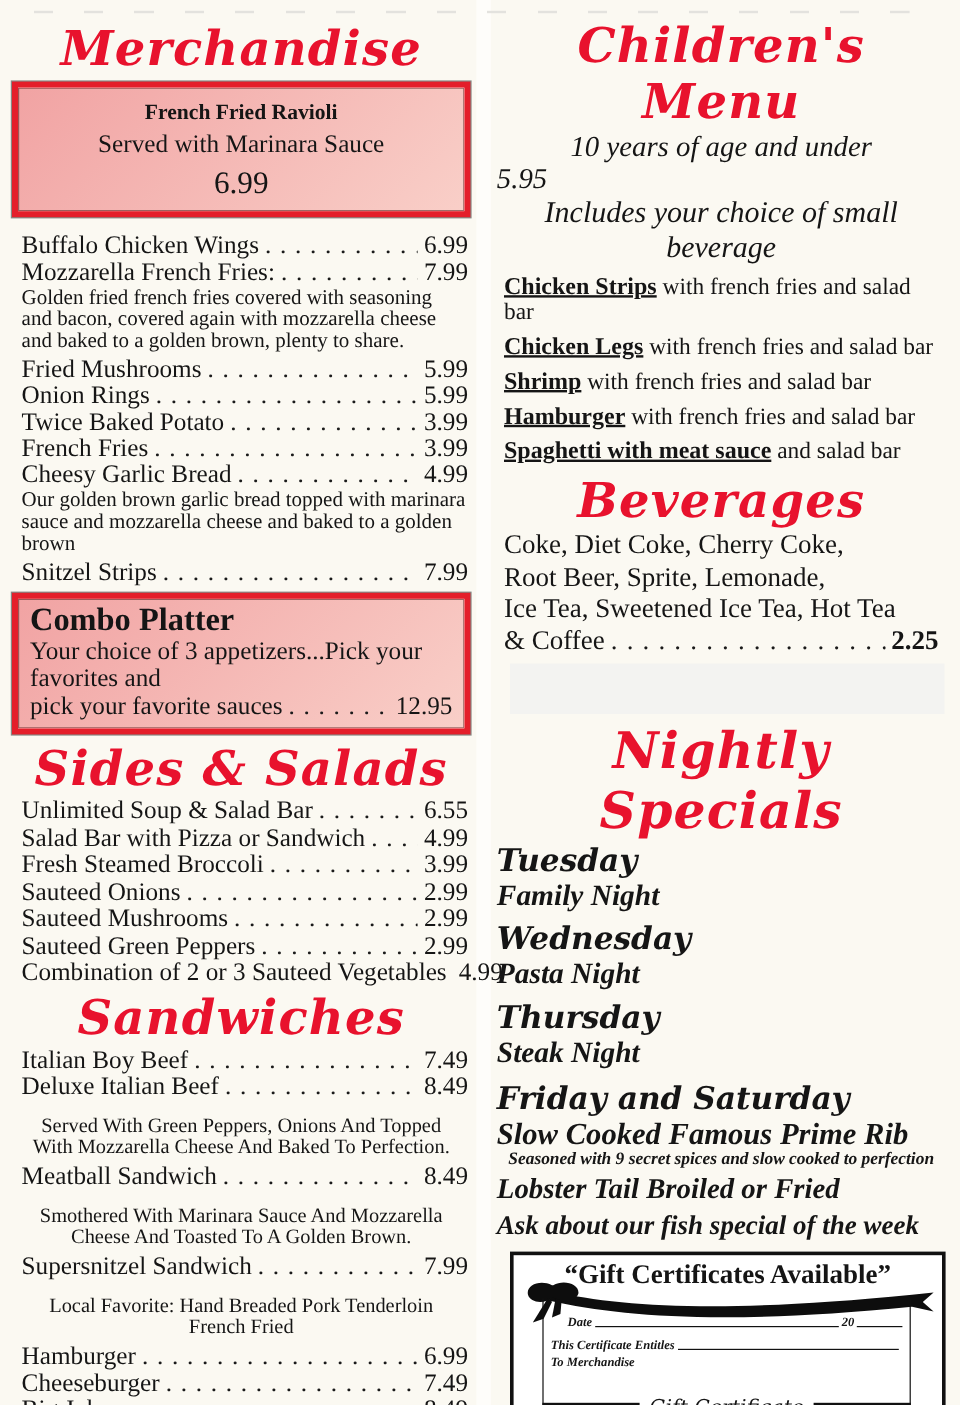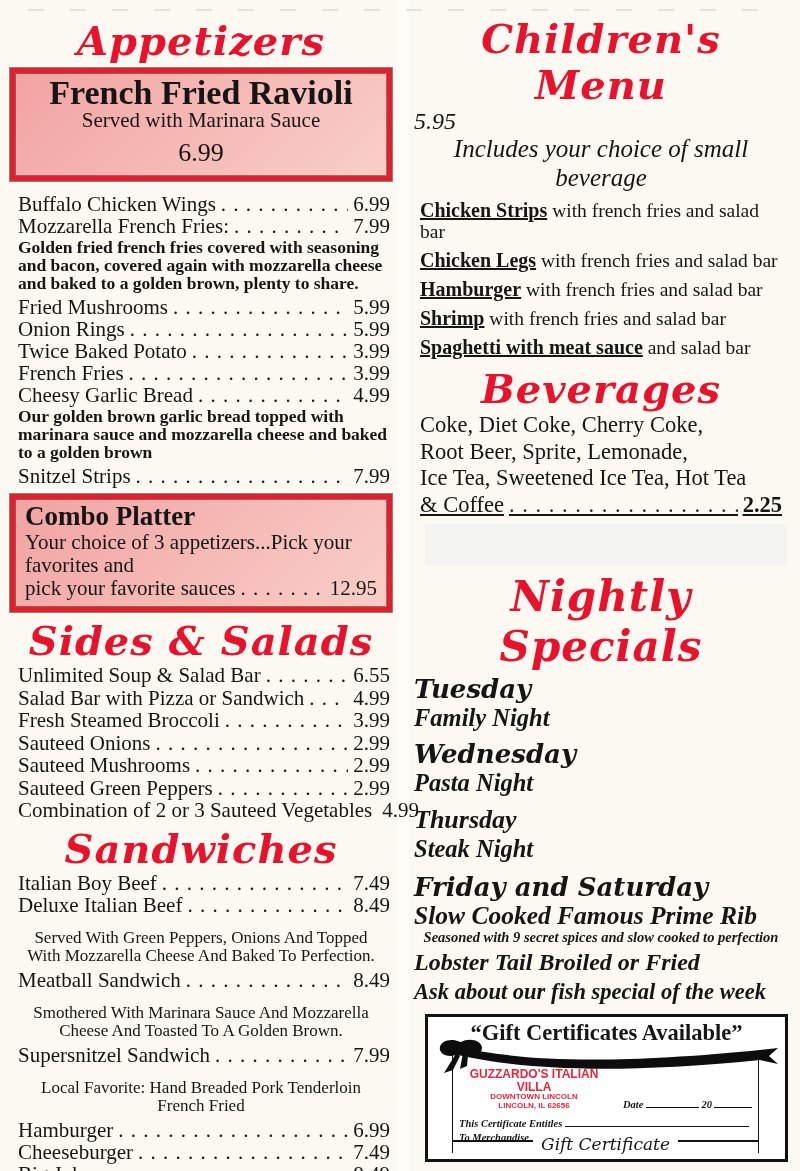--- a/index.html
+++ b/index.html
@@ -25,47 +25,47 @@
     letter-spacing:1px;
   }
 
   
   .mi { display:flex; align-items:baseline; font-size:21px; line-height:22px; padding:0 2px 0 8px; }
   .mi .nm { white-space:nowrap; }
   .dots { flex:1; overflow:hidden; white-space:nowrap; margin:0 5px; color:#1a1a1a; }
   .dots::after { content:". . . . . . . . . . . . . . . . . . . . . . . . . . . . . . . . . . . . . . . . . . . . . . . . . . . ."; letter-spacing:1px; }
   .pr { white-space:nowrap; }
 
-  .item-desc { font-size:17.5px; line-height:18px; padding:1px 4px 4px 8px;font-weight:bold; }
+  .item-desc { font-size:17.5px; line-height:18px; padding:1px 4px 4px 8px; }
   .sand-desc { font-size:17px;  line-height:18px; text-align:center; padding:0 8px 4px;margin-top:13px; }
 
   .red-box {
     border:5px solid #e41e2a;
     background:linear-gradient(135deg,#f1a3a3,#f9cfc8);
     box-shadow:0 0 0 1px rgba(40,40,40,.55), inset 0 0 0 1px rgba(70,10,10,.5);
   }
   .ravioli-box { margin:4px 0 12px; text-align:center; padding:5px 8px 10px; }
-  .box-title { font-weight:bold; font-size:34px; line-height:30px; }
+  .box-title { font-weight:bold; font-size:18px; line-height:30px; }
   .box-sub   { font-size:21px; line-height:24px; }
   .box-price { font-size:26px; line-height:26px; margin-top:8px; }
 
   .combo-box { margin:7px 0 2px; padding:2px 10px 7px; }
   .combo-title { text-align:left; font-weight:bold; font-size:27px; line-height:30px; }
   .combo-line  { font-size:21px; line-height:23px; }
   .combo-row   { display:flex; align-items:baseline; font-size:21px; line-height:23px; }
 
   
   .c-sub1 { font-style:italic; font-size:24px; line-height:27px; text-align:center; margin-top:2px; }
   .c-price{ font-style:italic; font-size:24px; line-height:26px; text-align:left; }
   .c-sub2 { font-style:italic; font-size:25px; line-height:29px; text-align:center; }
   .c-item { font-size:19.5px; line-height:21px; padding-left:6px; margin-top:8px; }
   .c-item b { font-size:20px;text-decoration:underline; }
 
   .bev-line { font-size:22.5px; line-height:26.5px; padding-left:6px; }
-  .bev-row  { display:flex; align-items:center; font-size:22.5px; line-height:26.5px; padding:0 6px;text-decoration:underline; }
+  .bev-row  { display:flex; align-items:center; font-size:22.5px; line-height:26.5px; padding:0 6px; }
   .bev-row .pr { font-weight:bold; }
 
   .scan-gray { height:42px; background:#f3f3f1; margin:6px 0 0 11px; width:362px; }
 
   .day   { font-family:"DejaVu Serif", serif; font-style:italic; font-weight:600;
            font-size:26px; line-height:30px; text-align:left; }
   .night { font-weight:bold; font-size:24.5px; line-height:28px; text-align:left;font-style:italic; }
   .wk-sub{ font-weight:bold; font-style:italic; font-size:14.5px; line-height:16px; text-align:center; }
 
   
@@ -92,21 +92,21 @@
   .cert-script { font-family:"DejaVu Serif", serif; font-style:italic; font-size:17px; margin:0 8px; transform:translateY(3px); }
 </style>
 </head>
 <body>
 
 <div class="gutter"></div>
 <div class="top-dashes"></div>
 
 <div class="col-left">
 
-  <div class="script-heading" style="margin-top:18px;">Appetizers</div>
+  <div class="script-heading" style="margin-top:18px;">Merchandise</div>
 
   <div class="red-box ravioli-box">
     <div class="box-title">French Fried Ravioli</div>
     <div class="box-sub">Served with Marinara Sauce</div>
     <div class="box-price">6.99</div>
   </div>
 
   <div class="mi">
       <span class="nm">Buffalo Chicken Wings</span>
       <span class="dots"></span>
@@ -238,71 +238,67 @@
       <span class="dots"></span>
       <span class="pr">8.49</span>
     </div>
   <div class="sand-desc">Double cheeseburger, full half pound of the best ground beef</div>
 
 </div>
 
 <div class="col-right">
 
   <div class="script-heading" style="margin-top:16px;">Children's Menu</div>
+  <div class="c-sub1">10 years of age and under</div>
   <div class="c-price">5.95</div>
   <div class="c-sub2">Includes your choice of small beverage</div>
 
   <div class="c-item"><b>Chicken Strips</b><span> with french fries and salad bar</span></div>
   <div class="c-item"><b>Chicken Legs</b><span> with french fries and salad bar</span></div>
+  <div class="c-item"><b>Shrimp</b><span> with french fries and salad bar</span></div>
   <div class="c-item"><b>Hamburger</b><span> with french fries and salad bar</span></div>
-  <div class="c-item"><b>Shrimp</b><span> with french fries and salad bar</span></div>
   <div class="c-item"><b>Spaghetti with meat sauce</b><span> and salad bar</span></div>
 
   <div class="script-heading" style="margin-top:8px;">Beverages</div>
   <div class="bev-line">Coke, Diet Coke, Cherry Coke,</div>
   <div class="bev-line">Root Beer, Sprite, Lemonade,</div>
   <div class="bev-line">Ice Tea, Sweetened Ice Tea, Hot Tea</div>
   <div class="bev-row">
       <span class="nm">&amp; Coffee</span>
       <span class="dots"></span>
       <span class="pr">2.25</span>
     </div>
 
   <div class="scan-gray"></div>
 
   <div class="script-heading" style="margin-top:6px; font-size:42px; line-height:50px;">Nightly Specials</div>
 
   <div class="day" style="margin-top:2px;">Tuesday</div>
   <div class="night">Family Night</div>
   <div class="day" style="margin-top:7px;">Wednesday</div>
   <div class="night">Pasta Night</div>
-  <div class="day" style="margin-top:8px;font-family:Liberation Serif, serif;">Thursday</div>
+  <div class="day" style="margin-top:8px;">Thursday</div>
   <div class="night">Steak Night</div>
 
   <div class="day" style="margin-top:9px;">Friday and Saturday</div>
   <div class="night" style="font-size:25.5px; line-height:27px;">Slow Cooked Famous Prime Rib</div>
   <div class="wk-sub">Seasoned with 9 secret spices and slow cooked to perfection</div>
   <div class="night" style="font-size:24px; margin-top:3px;">Lobster Tail Broiled or Fried</div>
   <div class="night" style="font-size:22.5px; line-height:25px; margin-top:3px;">Ask about our fish special of the week</div>
 
   <div class="gift-box">
     <div class="gift-banner">“Gift Certificates Available”</div>
     <svg class="ribbon" viewBox="0 0 355 40">
       <path fill="#0d0d0d" d="M30 8 C90 22 180 26 330 11 L348 9 L339 17 L348 25 L330 21 C180 36 90 30 28 16 Z"></path>
       <path fill="#0d0d0d" d="M30 3 C20 -2 8 3 10 11 C12 18 24 19 31 13 C38 19 50 17 52 10 C53 2 40 -2 31 3 Z"></path>
       <path fill="#0d0d0d" d="M27 13 L14 34 L23 31 L30 17 Z"></path>
       <path fill="#0d0d0d" d="M33 14 L30 30 L37 27 L38 16 Z"></path>
     </svg>
     <div class="cert">
       <div class="cert-row" style="margin-top:15px;">
-        <div class="biz">
-          <div class="bn">GUZZARDO'S ITALIAN VILLA</div>
-          <div class="ba">DOWNTOWN LINCOLN</div>
-          <div class="ba">LINCOLN, IL 62656</div>
-        </div>
         <span class="cert-lbl" style="margin-left:14px;">Date</span>
         <span class="cert-line"></span>
         <span class="cert-lbl">20</span>
         <span class="short-line"></span>
       </div>
       <div class="cert-row" style="margin-top:8px;">
         <span class="cert-lbl">This Certificate Entitles</span>
         <span class="cert-line"></span>
       </div>
       <div style="padding:3px 6px 0;">

